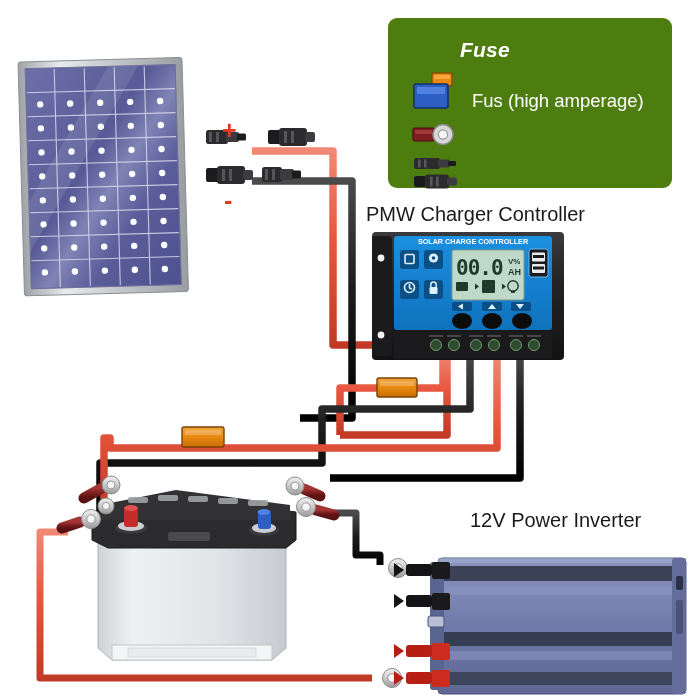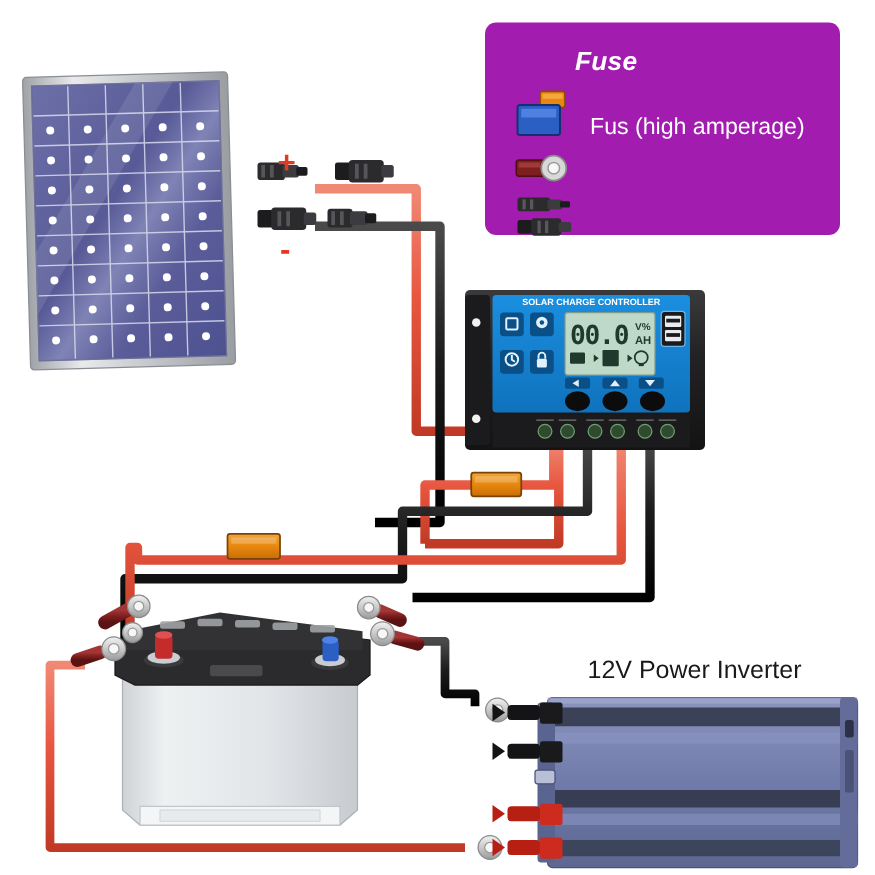--- a/index.html
+++ b/index.html
@@ -4,21 +4,21 @@
 <title>Solar System Wiring Diagram</title>
 <style>
   html,body{margin:0;padding:0;background:#ffffff;}
   body{width:700px;height:700px;position:relative;overflow:hidden;
        font-family:"Liberation Sans","DejaVu Sans",sans-serif;}
   #stage{position:absolute;left:0;top:0;width:700px;height:700px;background:#fff;}
   svg.layer{position:absolute;left:0;top:0;width:700px;height:700px;}
 
   
   #legend{position:absolute;left:388px;top:18px;width:284px;height:170px;
-          background:#a21caf;border-radius:9px;}
+          background:#4d7c0f;border-radius:9px;}
   #legend-title{position:absolute;left:72px;top:20px;font-size:21px;font-weight:bold;
                 font-style:italic;color:#ffffff;letter-spacing:.2px;}
   .lg-label{position:absolute;color:#fff;font-size:18.5px;white-space:nowrap;}
 
   
   .diagram-label{position:absolute;color:#1a1a1a;font-size:19.5px;white-space:nowrap;}
 
   
   #controller{position:absolute;left:372px;top:232px;width:192px;height:128px;}
   .cc-face{position:absolute;inset:0;}
@@ -452,17 +452,18 @@
         <rect x="12" y="3.5" width="2.6" height="8" fill="#57575c"></rect>
         <rect x="2" y="20" width="12" height="11" rx="2" fill="#1c1c1f"></rect>
         <rect x="13" y="18.5" width="24" height="14" rx="2.5" fill="#2b2b2e"></rect>
         <rect x="35" y="21.5" width="10" height="8" rx="2" fill="#3c3c40"></rect>
         <rect x="18" y="20.5" width="2.6" height="10" fill="#57575c"></rect>
         <rect x="24" y="20.5" width="2.6" height="10" fill="#57575c"></rect>
       </svg>
     </div>
   </div>
 
-  <div class="diagram-label" style="left:470px;top:525px;font-size:20px;text-align:center;">12V Power Inverter</div>
+  <div class="diagram-label" style="left:366px;top:203px;font-size:20px;">PMW Charger Controller</div>
+  <div class="diagram-label" style="left:470px;top:509px;font-size:20px;text-align:center;">12V Power Inverter</div>
   <div style="position:absolute;left:222px;top:118px;color:#E03A20;font-size:25px;font-weight:bold;line-height:1;">+</div>
   <div style="position:absolute;left:224px;top:188px;color:#E03A20;font-size:25px;font-weight:bold;line-height:1;">-</div>
 
 </div>
 
 </body></html>

